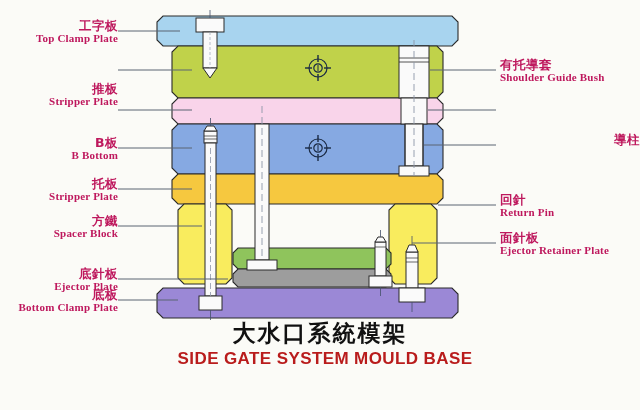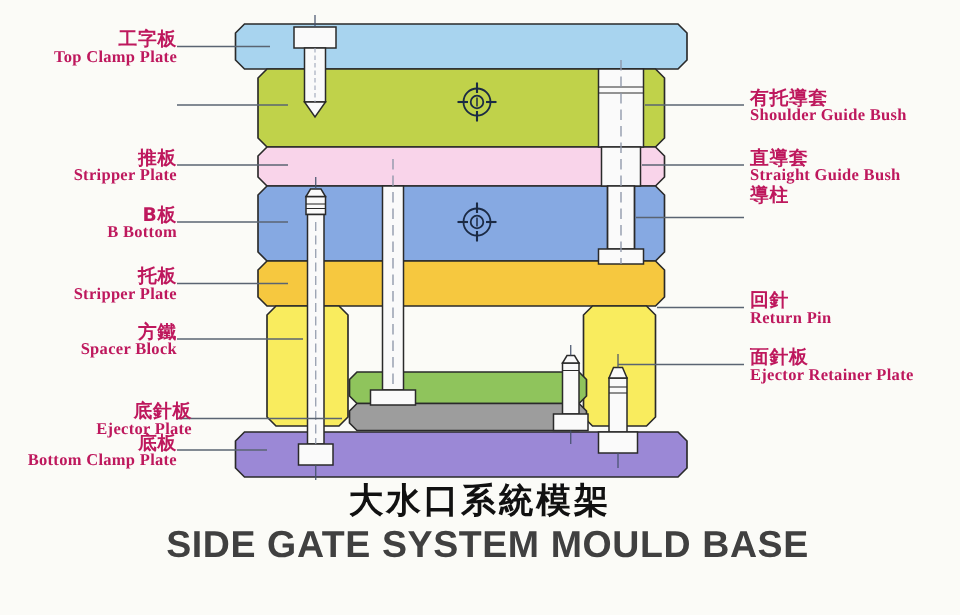--- a/index.html
+++ b/index.html
@@ -17,21 +17,21 @@
   .lbl.right{text-align:left;}
   .lbl .cn{font-size:12.5px;letter-spacing:.5px;display:block;
       font-family:"DejaVu Sans", sans-serif;font-weight:bold;}
   .lbl .en{font-size:11px;display:block;font-family:"Liberation Serif", serif;
       font-weight:bold;letter-spacing:.2px;}
 
   #title{position:absolute;left:0;right:0;text-align:center;}
   #title .t-cn{font-family:"DejaVu Sans", sans-serif;font-weight:bold;
       font-size:23px;color:#111;letter-spacing:2px;}
   #title .t-en{font-family:"Liberation Sans", sans-serif;font-weight:bold;
-      font-size:25px;color:#404040;letter-spacing:.4px;margin-left:10px;}
+      font-size:17px;color:#b91c1c;letter-spacing:.4px;margin-left:10px;}
 </style>
 </head>
 <body style="background: rgb(251, 251, 247);">
 
 <div id="stage">
 
 <svg id="diagram" viewBox="0 0 640 410">
   <defs>
     <g id="crosshair">
       <circle r="9" fill="none" stroke="#1b2a44" stroke-width="1.2"></circle>
@@ -156,61 +156,57 @@
     <line x1="412" y1="243" x2="496" y2="243"></line>
   </g>
 </svg>
 
 <div class="lbl left" style="left:0;top:20px;width:118px;">
   <span class="cn">工字板</span>
   <span class="en">Top Clamp Plate</span>
 </div>
 
 
-<div class="lbl left" style="left:0;top:99px;width:118px;">
+<div class="lbl left" style="left:0;top:83px;width:118px;">
   <span class="cn">推板</span>
   <span class="en">Stripper Plate</span>
 </div>
 
 <div class="lbl left" style="left:0;top:137px;width:118px;">
   <span class="cn">B板</span>
   <span class="en">B Bottom</span>
 </div>
 
 <div class="lbl left" style="left:0;top:178px;width:118px;">
   <span class="cn">托板</span>
   <span class="en">Stripper Plate</span>
 </div>
 
 <div class="lbl left" style="left:0;top:215px;width:118px;">
   <span class="cn">方鐵</span>
   <span class="en">Spacer Block</span>
 </div>
 
-<div class="lbl left" style="left:0;top:268px;width:118px;padding-left:10px;">
+<div class="lbl left" style="left:0;top:268px;width:118px;">
   <span class="cn">底針板</span>
   <span class="en">Ejector Plate</span>
 </div>
 
 <div class="lbl left" style="left:0;top:289px;width:118px;">
   <span class="cn">底板</span>
   <span class="en">Bottom Clamp Plate</span>
 </div>
 
 <div class="lbl right" style="left:500px;top:59px;width:140px;">
   <span class="cn">有托導套</span>
   <span class="en">Shoulder Guide Bush</span>
 </div>
 
-<div class="lbl right" style="left:500px;top:99px;width:140px;">
-  <span class="cn">直導套</span>
-  <span class="en">Straight Guide Bush</span>
-</div>
-
-<div class="lbl right" style="left:500px;top:124px;width:140px;">
+
+<div class="lbl right" style="left:500px;top:134px;width:140px;text-align:right;">
   <span class="cn">導柱</span>
 </div>
 
 <div class="lbl right" style="left:500px;top:194px;width:140px;">
   <span class="cn">回針</span>
   <span class="en">Return Pin</span>
 </div>
 
 <div class="lbl right" style="left:500px;top:232px;width:145px;">
   <span class="cn">面針板</span>

